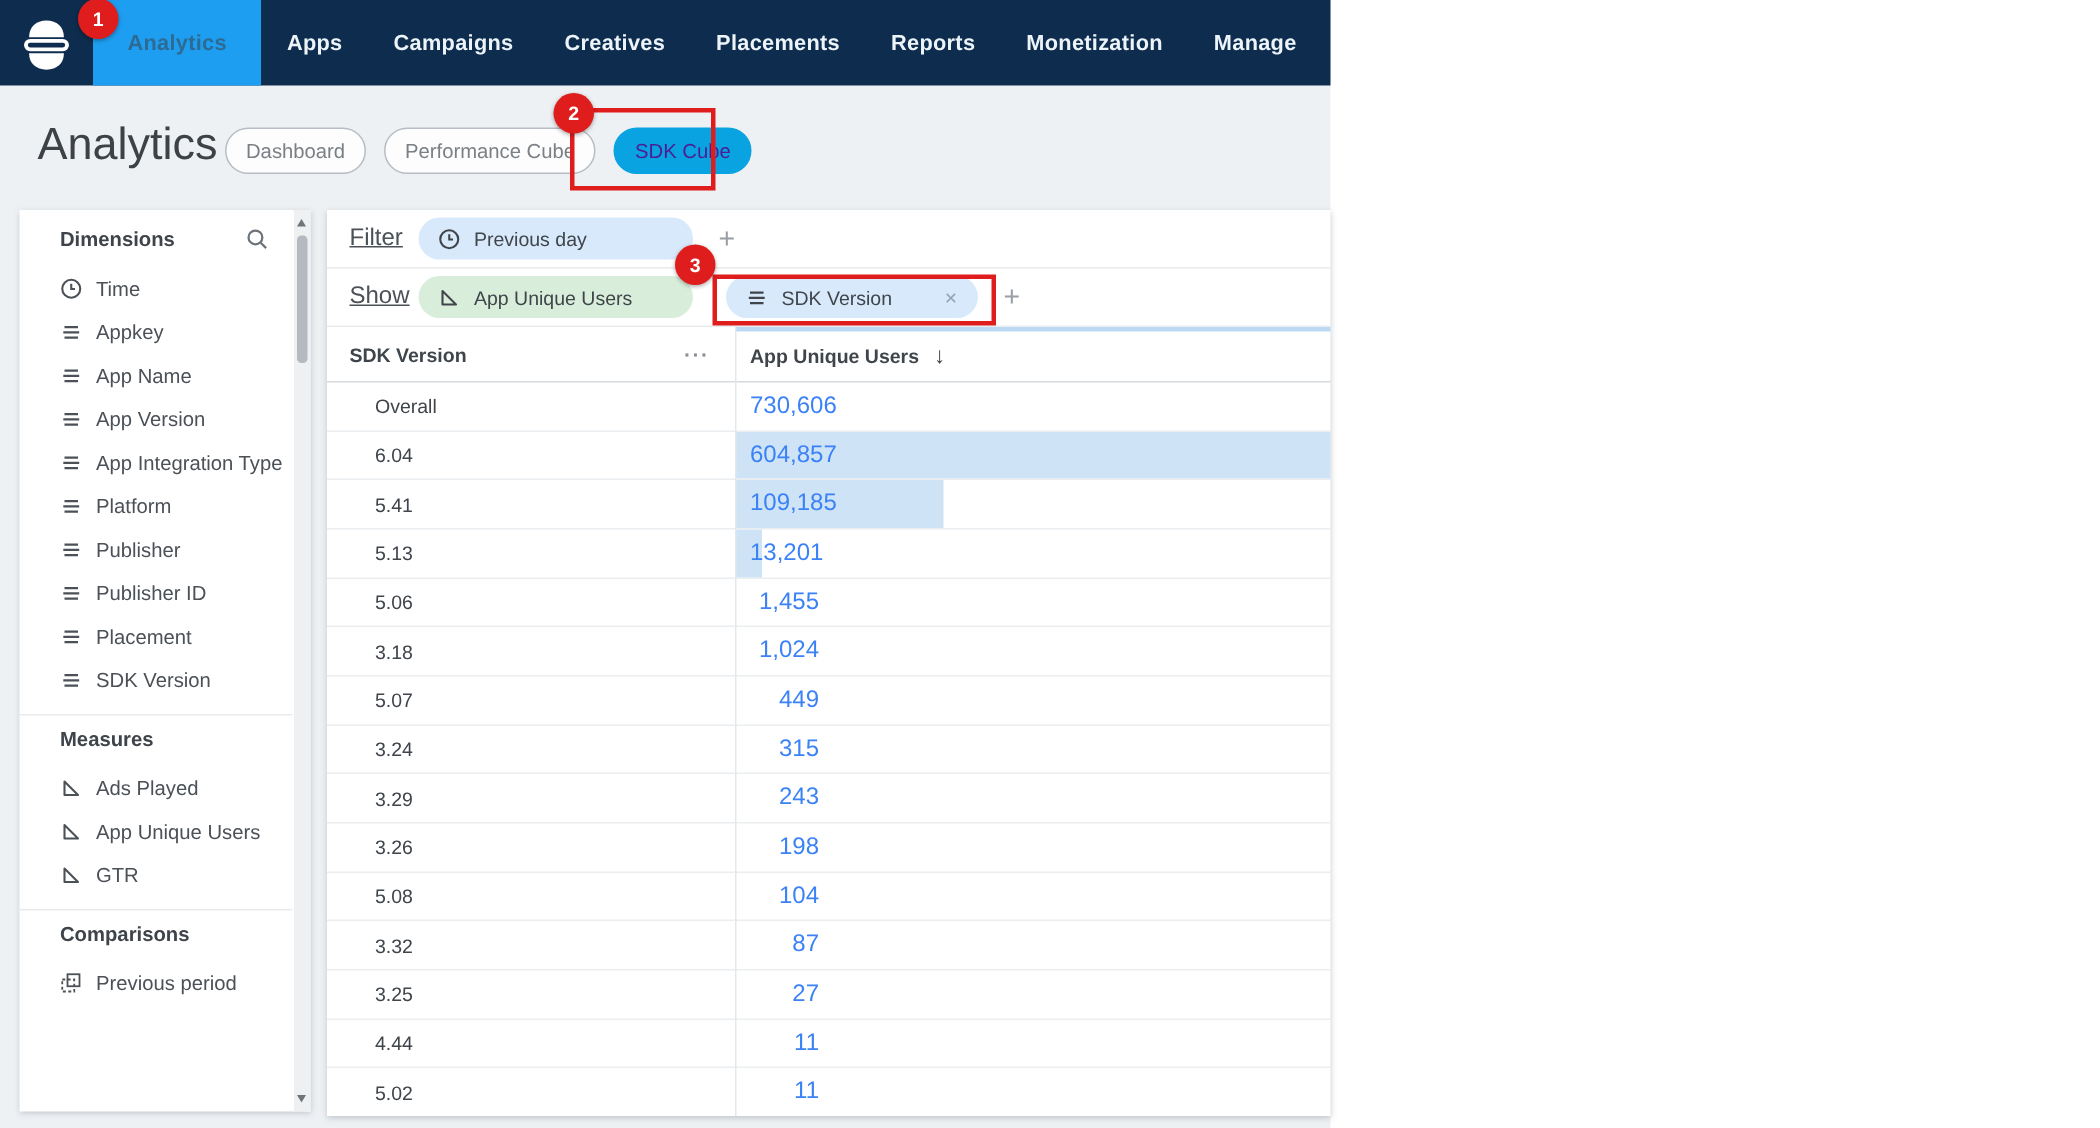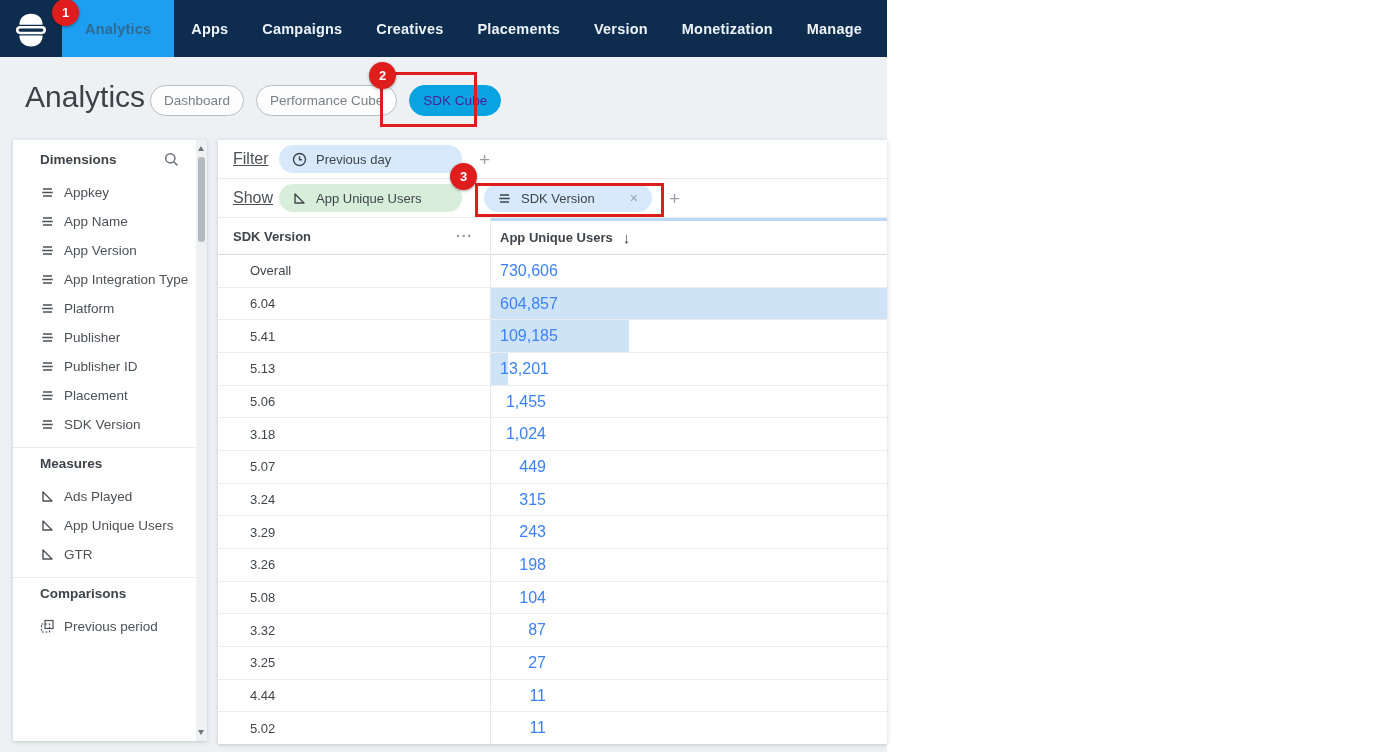--- a/index.html
+++ b/index.html
@@ -82,21 +82,21 @@
         <path d="M7 14 C7 7.5 11.5 3.5 18 3.5 C24.5 3.5 29 7.5 29 14 Z" fill="#ffffff"></path>
         <rect x="5" y="16.3" width="26" height="5.4" rx="2.7" fill="none" stroke="#ffffff" stroke-width="2.4"></rect>
         <path d="M7 24.2 L29 24.2 C29 30.7 24.5 34.5 18 34.5 C11.5 34.5 7 30.7 7 24.2 Z" fill="#ffffff"></path>
       </svg>
     </div>
     <div class="nav-tab active">Analytics</div>
     <div class="nav-tab">Apps</div>
     <div class="nav-tab">Campaigns</div>
     <div class="nav-tab">Creatives</div>
     <div class="nav-tab">Placements</div>
-    <div class="nav-tab">Version</div>
+    <div class="nav-tab">Reports</div>
     <div class="nav-tab">Monetization</div>
     <div class="nav-tab">Manage</div>
   </div>
 
   <div class="badge" id="badge1">1</div>
   <div class="ann-rect" id="rect2"></div>
   <div class="badge" id="badge2">2</div>
   <div class="ann-rect" id="rect3"></div>
   <div class="badge" id="badge3">3</div>
 
@@ -113,20 +113,27 @@
         <span>Dimensions</span>
         <span class="sb-search">
           <svg width="15" height="15" viewBox="0 0 15 15">
               <circle cx="6.3" cy="6.3" r="4.6" fill="none" stroke="#6d737a" stroke-width="1.5"></circle>
               <line x1="9.8" y1="9.8" x2="13.4" y2="13.4" stroke="#6d737a" stroke-width="1.5"></line>
             </svg>
         </span>
       </div>
       <div class="sb-item">
         <svg width="15" height="15" viewBox="0 0 15 15">
+            <circle cx="7.5" cy="7.5" r="6" fill="none" stroke="#4b5157" stroke-width="1.4"></circle>
+            <path d="M7.5 4.2 V7.7 H10" fill="none" stroke="#4b5157" stroke-width="1.4"></path>
+          </svg>
+        <span>Time</span>
+      </div>
+      <div class="sb-item">
+        <svg width="15" height="15" viewBox="0 0 15 15">
             <path d="M3 4 h9 M2.2 7.5 h10.6 M3 11 h9" stroke="#4b5157" stroke-width="1.5"></path>
           </svg>
         <span>Appkey</span>
       </div>
       <div class="sb-item">
         <svg width="15" height="15" viewBox="0 0 15 15">
             <path d="M3 4 h9 M2.2 7.5 h10.6 M3 11 h9" stroke="#4b5157" stroke-width="1.5"></path>
           </svg>
         <span>App Name</span>
       </div>

